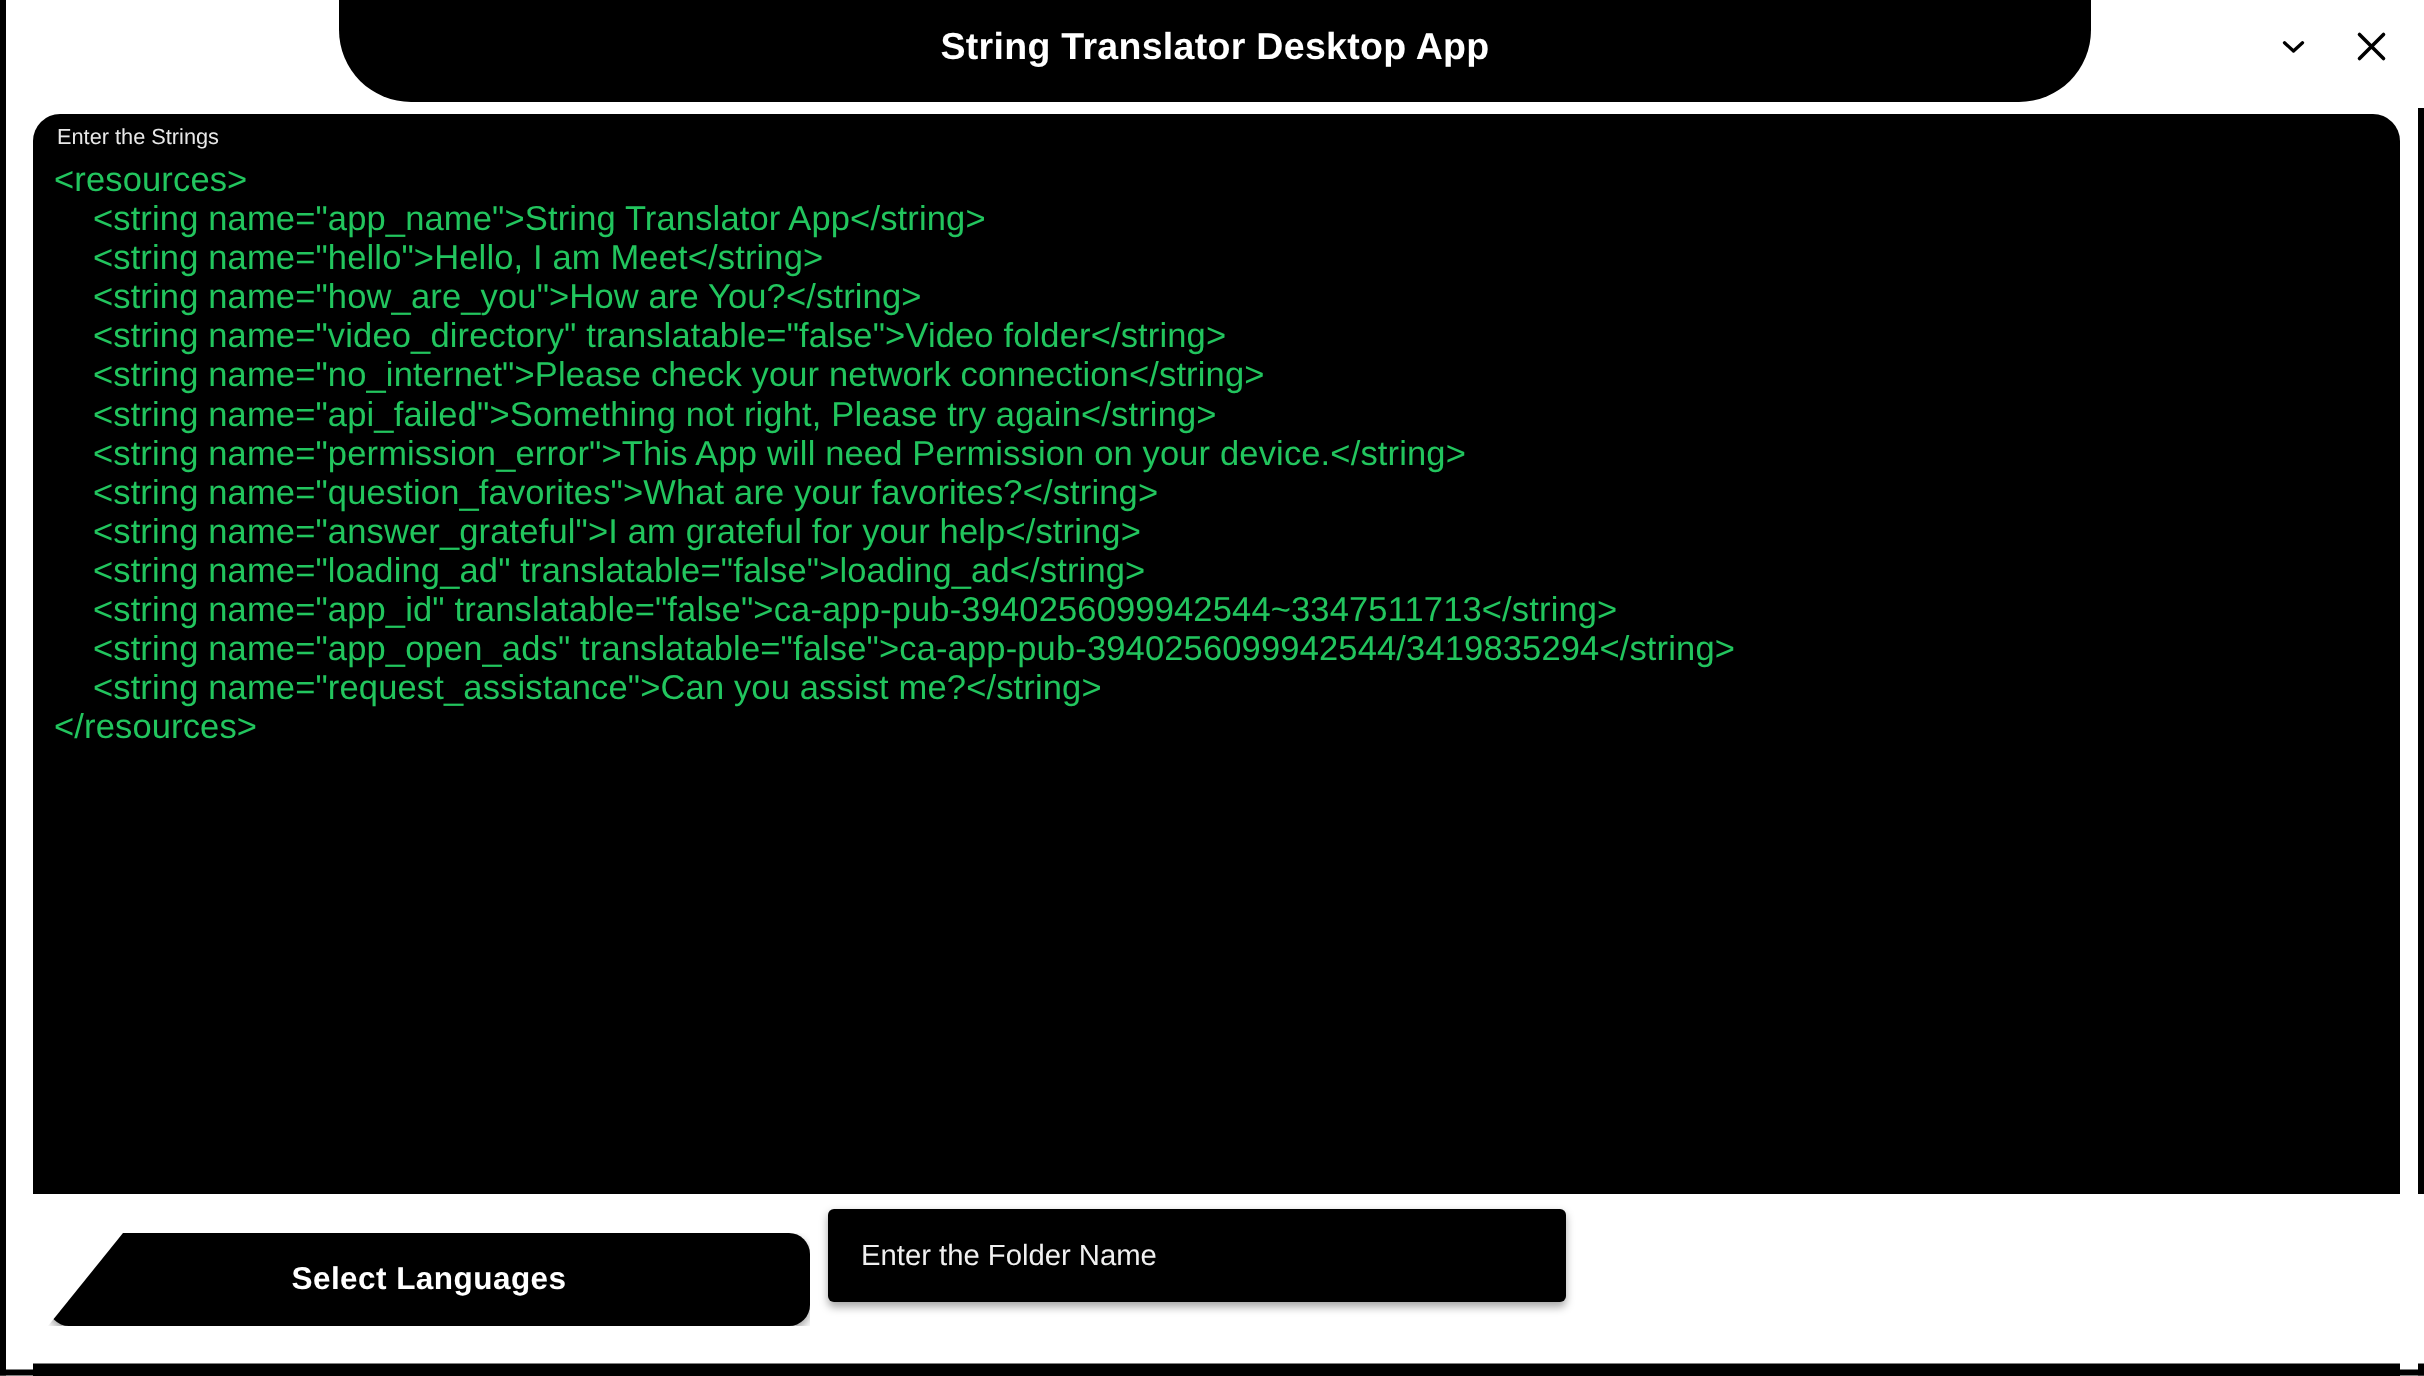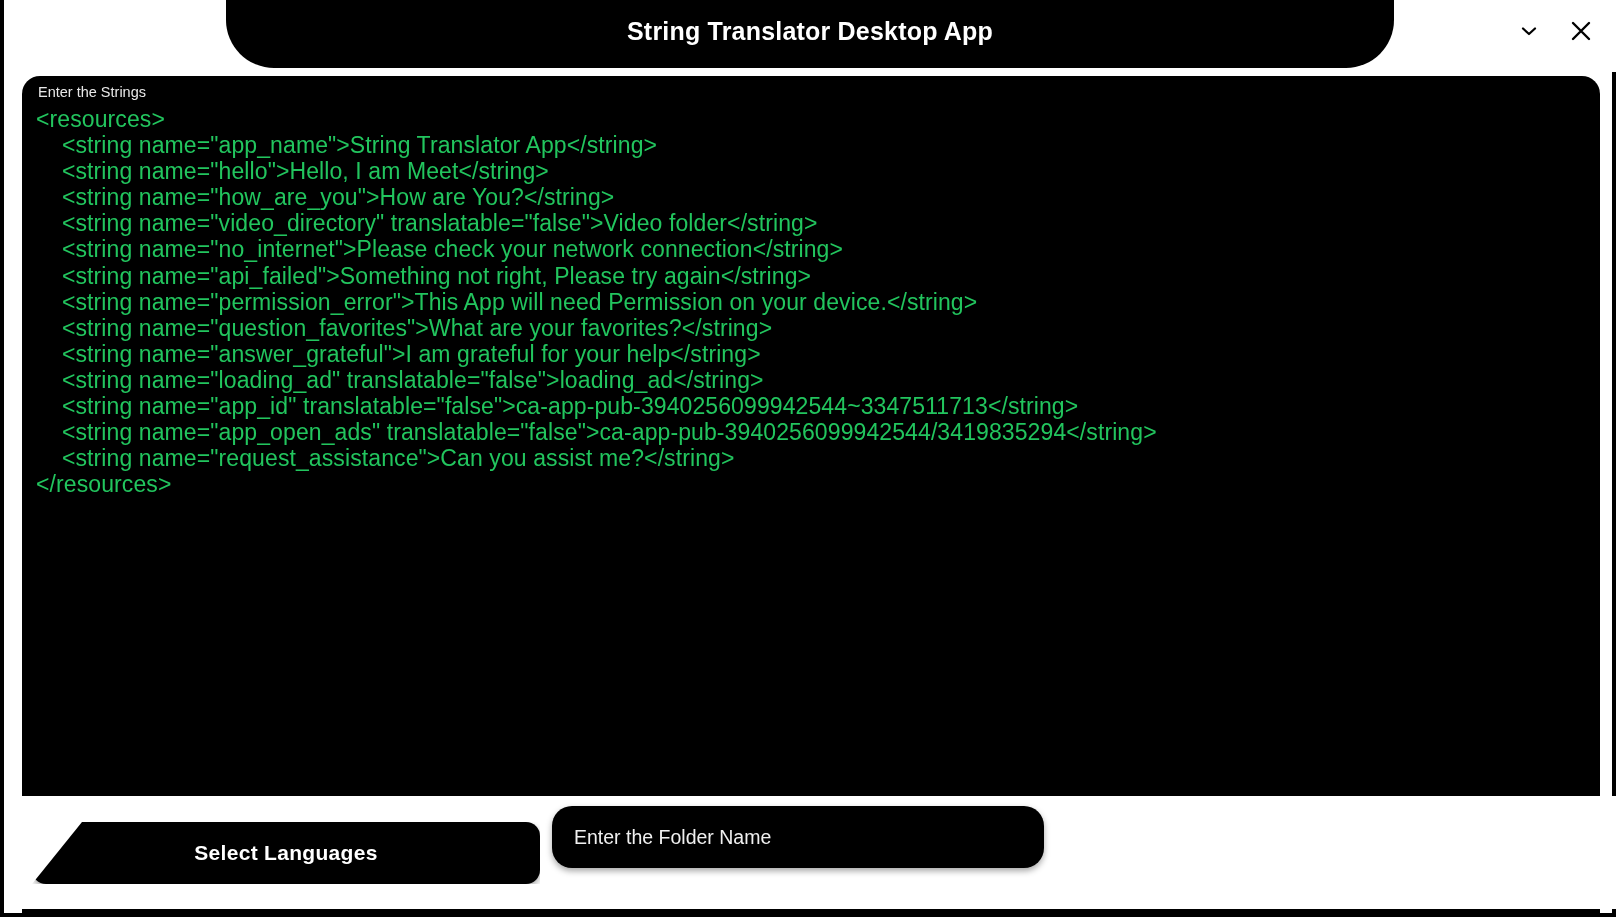--- a/index.html
+++ b/index.html
@@ -160,21 +160,21 @@
   }
   .folder-field {
     position: absolute;
     left: 548px;
     top: 10px;
     width: 492px;
     height: 62px;
     background: #000000;
     color: #f0f0f0;
     border: none;
-    border-radius: 20px;
+    border-radius: 4px;
     padding: 0 22px;
     box-sizing: border-box;
     font-size: 19.5px;
     font-family: "Liberation Sans", sans-serif;
     outline: none;
     box-shadow: 0 3px 6px rgba(0,0,0,0.35);
   }
   .folder-field::placeholder { color: #f0f0f0; opacity: 1; }
   .btn-translate {
     left: 1056px;

